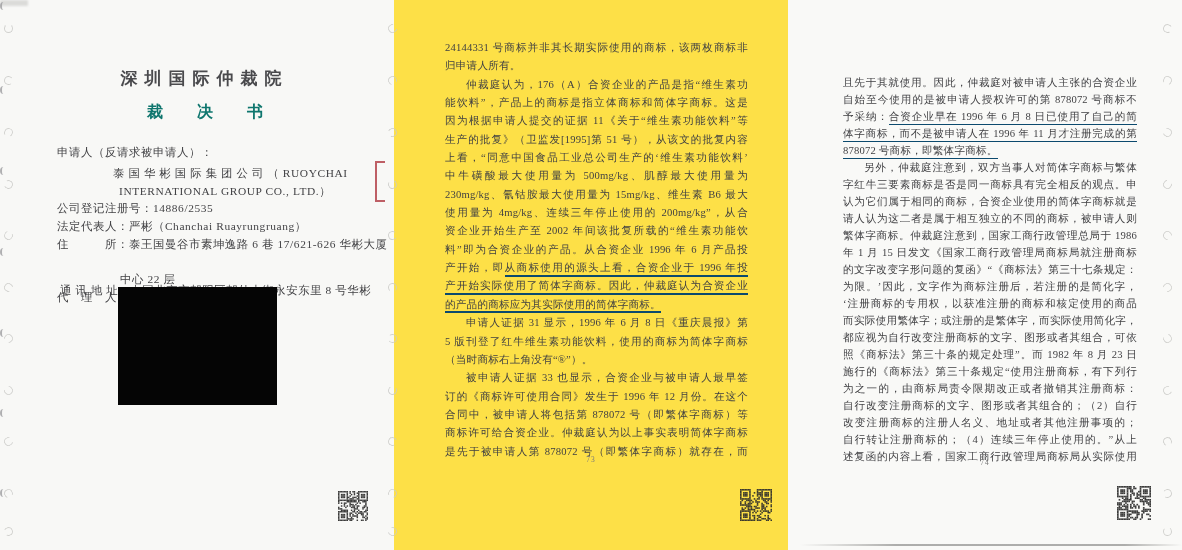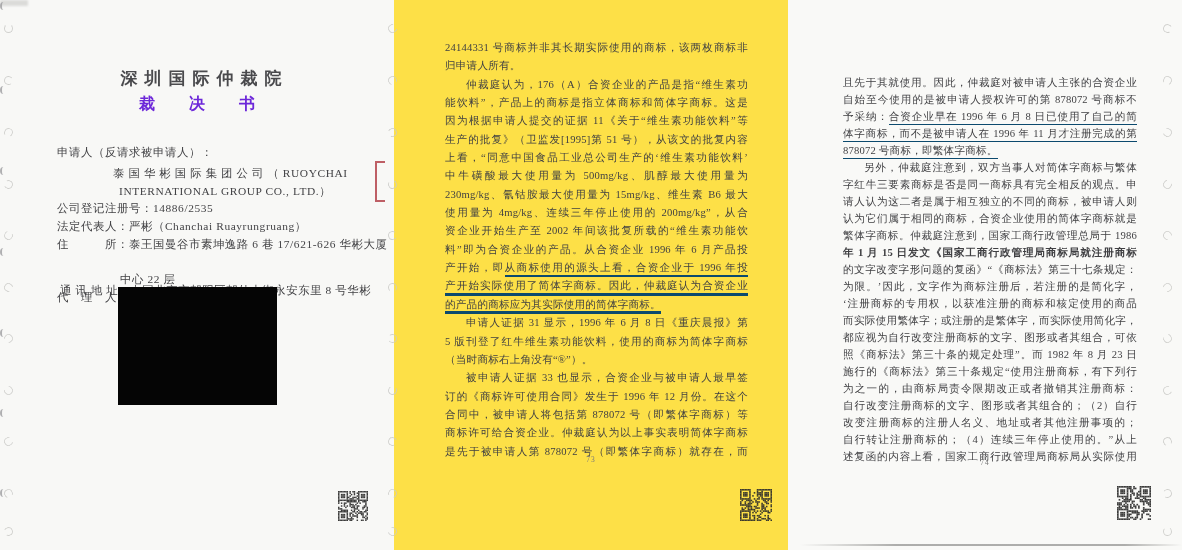--- a/index.html
+++ b/index.html
@@ -14,23 +14,23 @@
   #page2{left:394px;background:#fde047;}
   #page3{left:788px;background:#f9f9f7;}
 
   
   .court-title{
     position:absolute;left:0;top:63px;width:100%;margin:4px;
     font-size:17px;font-weight:600;letter-spacing:7px;text-indent:7px;
     text-align:center;color:#4a4a4d;
   }
   .doc-title{
-    position:absolute;left:0;top:94px;width:100%;margin:0;
+    position:absolute;left:0;top:94px;width:100%;margin:8px;
     font-size:16px;font-weight:600;letter-spacing:34px;text-indent:34px;
-    text-align:center;color:#6d28d9;
+    text-align:center;color:#0f766e;
   }
   .info-line{
     position:absolute;font-size:11.4px;letter-spacing:0.6px;
     white-space:nowrap;color:#424245;line-height:14px;
   }
   .redaction{position:absolute;left:118px;top:287px;width:159px;height:118px;background:#050505;}
   .bracket{
     position:absolute;left:375px;top:161px;width:8px;height:37px;
     border-left:2.5px solid #b4454c;border-top:2.5px solid #b4454c;border-bottom:2.5px solid #b4454c;
     opacity:.85;
@@ -39,21 +39,21 @@
   
   .col{position:absolute;}
   #col2{left:51px;top:39px;width:303px;}
   #col3{left:55px;top:68px;width:294px;}
   .tl{
     font-size:10.6px;letter-spacing:0.2px;color:#3f3f42;
     overflow:hidden;white-space:normal;
     text-align:left;
   }
   .tl.fill{text-align:justify;text-align-last:justify;}
-  .ru{border-bottom:6px solid #0c4a6e;padding-bottom:1.5px;}
+  .ru{border-bottom:2px solid #0c4a6e;padding-bottom:1.5px;}
 
   .pageno{
     position:absolute;left:0;width:100%;text-align:center;
     font-size:7.5px;color:#787878;letter-spacing:1px;
   }
   #pn2{top:455px;}
   #pn3{top:458px;}
 
   .qr{position:absolute;image-rendering:pixelated;opacity:.92;}
   #qr1{left:338px;top:491px;}
@@ -595,24 +595,24 @@
 
   <section class="page" id="page3">
     <div class="col" id="col3">
         <div class="tl fill" style="height: 17px; line-height: 17px; margin-top: 6px;"><span>且先于其就使用。因此，仲裁庭对被申请人主张的合资企业</span></div>
         <div class="tl fill" style="height: 17px; line-height: 17px;"><span>自始至今使用的是被申请人授权许可的第 878072 号商标不</span></div>
         <div class="tl fill" style="height: 17px; line-height: 17px;"><span>予采纳：</span><span class="ru">合资企业早在 1996 年 6 月 8 日已使用了自己的简</span></div>
         <div class="tl fill" style="height: 17px; line-height: 17px;"><span class="ru">体字商标，而不是被申请人在 1996 年 11 月才注册完成的第</span></div>
         <div class="tl" style="height: 17px; line-height: 17px;"><span class="ru">878072 号商标，即繁体字商标。</span></div>
         <div class="tl fill" style="height: 17px; line-height: 17px; text-indent: 21px;"><span>另外，仲裁庭注意到，双方当事人对简体字商标与繁体</span></div>
         <div class="tl fill" style="height: 17px; line-height: 17px;"><span>字红牛三要素商标是否是同一商标具有完全相反的观点。申</span></div>
+        <div class="tl fill" style="height: 17px; line-height: 17px;"><span>认为它们属于相同的商标，合资企业使用的简体字商标就是</span></div>
         <div class="tl fill" style="height: 17px; line-height: 17px;"><span>请人认为这二者是属于相互独立的不同的商标，被申请人则</span></div>
-        <div class="tl fill" style="height: 17px; line-height: 17px;"><span>认为它们属于相同的商标，合资企业使用的简体字商标就是</span></div>
         <div class="tl fill" style="height: 17px; line-height: 17px;"><span>繁体字商标。仲裁庭注意到，国家工商行政管理总局于 1986</span></div>
-        <div class="tl fill" style="height: 17px; line-height: 17px; font-weight: bold;"><span>年 1 月 15 日发文《国家工商行政管理局商标局就注册商标</span></div>
+        <div class="tl fill" style="height: 17px; line-height: 17px;"><span>年 1 月 15 日发文《国家工商行政管理局商标局就注册商标</span></div>
         <div class="tl fill" style="height: 17px; line-height: 17px;"><span>的文字改变字形问题的复函》“《商标法》第三十七条规定：</span></div>
         <div class="tl fill" style="height: 17px; line-height: 17px;"><span>为限。’因此，文字作为商标注册后，若注册的是简化字，</span></div>
         <div class="tl fill" style="height: 17px; line-height: 17px;"><span>‘注册商标的专用权，以获准注册的商标和核定使用的商品</span></div>
         <div class="tl fill" style="height: 17px; line-height: 17px;"><span>而实际使用繁体字；或注册的是繁体字，而实际使用简化字，</span></div>
         <div class="tl fill" style="height: 17px; line-height: 17px;"><span>都应视为自行改变注册商标的文字、图形或者其组合，可依</span></div>
         <div class="tl fill" style="height: 17px; line-height: 17px;"><span>照《商标法》第三十条的规定处理”。而 1982 年 8 月 23 日</span></div>
         <div class="tl fill" style="height: 17px; line-height: 17px;"><span>施行的《商标法》第三十条规定“使用注册商标，有下列行</span></div>
         <div class="tl fill" style="height: 17px; line-height: 17px;"><span>为之一的，由商标局责令限期改正或者撤销其注册商标：（1）</span></div>
         <div class="tl fill" style="height: 17px; line-height: 17px;"><span>自行改变注册商标的文字、图形或者其组合的；（2）自行</span></div>
         <div class="tl fill" style="height: 17px; line-height: 17px;"><span>改变注册商标的注册人名义、地址或者其他注册事项的；（3）</span></div>

